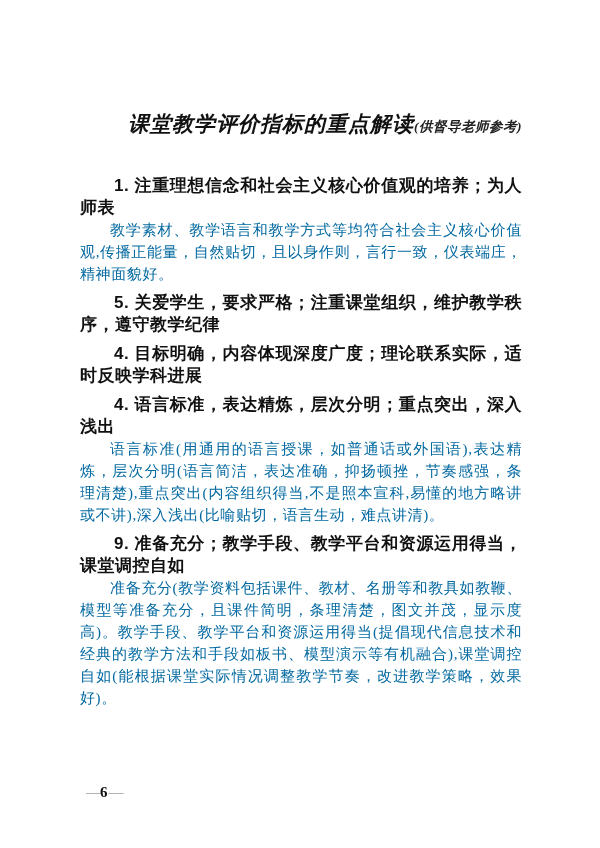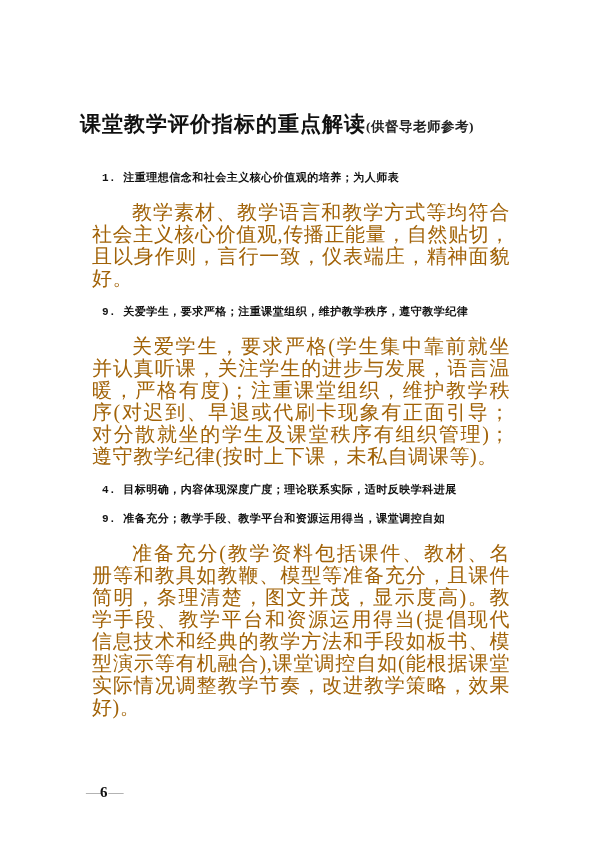--- a/index.html
+++ b/index.html
@@ -13,57 +13,58 @@
   .page {
     position: relative;
     width: 600px; height: 848px;
     background: #ffffff;
     overflow: hidden;
   }
   .content {
     padding: 102px 78px 0 80px;
   }
   .doc-title {
-    text-align: left;
-    margin: 0 0 28px 0;
+    text-align: right;
+    margin: 0 0 36px 0;
     white-space: nowrap;
+    font-style: italic;
   }
   .doc-title .title-main {
     font-family: "Liberation Sans", "DejaVu Sans", sans-serif;
     font-weight: bold;
     font-size: 21px;
     letter-spacing: 1px;
     color: #111;
   }
   .doc-title .title-note {
     font-family: "Liberation Serif", "DejaVu Serif", serif;
     font-weight: 600;
     font-size: 13.5px;
     letter-spacing: 0.5px;
     color: #222;
   }
   .section-heading {
-    font-family: Liberation Mono, monospace;
+    font-family: Liberation Sans, sans-serif;
     font-weight: bold;
-    font-size: 11px;
+    font-size: 17px;
     line-height: 22px;
     color: #111;
     margin: 7px 0 0 0;
     text-indent: 2em;
     text-align: justify;
     letter-spacing: 0.5px;
   }
   .section-body {
-    font-size: 20px;
+    font-size: 15px;
     line-height: 22px;
-    margin: 12px;
+    margin: 0;
     text-indent: 2em;
     text-align: justify;
     letter-spacing: 0.6px;
-    color: #a16207;
+    color: #0369a1;
   }
   .section-body:empty { display: none; }
   .page-number {
     position: absolute;
     left: 86px;
     top: 783px;
     font-size: 15px;
     line-height: 18px;
     white-space: nowrap;
   }
@@ -82,28 +83,31 @@
   <div class="content">
 
     <h1 class="doc-title"><span class="title-main">课堂教学评价指标的重点解读</span><span class="title-note">(供督导老师参考)</span></h1>
 
     <section class="section">
       <h2 class="section-heading">1. 注重理想信念和社会主义核心价值观的培养；为人师表</h2>
       <p class="section-body">教学素材、教学语言和教学方式等均符合社会主义核心价值观,传播正能量，自然贴切，且以身作则，言行一致，仪表端庄，精神面貌好。</p>
     </section>
 
     <section class="section">
-      <h2 class="section-heading">9. 关爱学生，要求严格；注重课堂组织，维护教学秩序，遵守教学纪律</h2>
-      <p class="section-body">关爱学生，要求严格(学生集中靠前就坐并认真听课，关注学生的进步与发展，语言温暖，严格有度)；注重课堂组织，维护教学秩序(对迟到、早退或代刷卡现象有正面引导；对分散就坐的学生及课堂秩序有组织管理)；遵守教学纪律(按时上下课，未私自调课等)。</p>
+      <h2 class="section-heading">5. 关爱学生，要求严格；注重课堂组织，维护教学秩序，遵守教学纪律</h2>
     </section>
 
     <section class="section">
       <h2 class="section-heading">4. 目标明确，内容体现深度广度；理论联系实际，适时反映学科进展</h2>
     </section>
 
+    <section class="section">
+      <h2 class="section-heading">4. 语言标准，表达精炼，层次分明；重点突出，深入浅出</h2>
+      <p class="section-body">语言标准(用通用的语言授课，如普通话或外国语),表达精炼，层次分明(语言简洁，表达准确，抑扬顿挫，节奏感强，条理清楚),重点突出(内容组织得当,不是照本宣科,易懂的地方略讲或不讲),深入浅出(比喻贴切，语言生动，难点讲清)。</p>
+    </section>
 
     <section class="section">
       <h2 class="section-heading">9. 准备充分；教学手段、教学平台和资源运用得当，课堂调控自如</h2>
       <p class="section-body">准备充分(教学资料包括课件、教材、名册等和教具如教鞭、模型等准备充分，且课件简明，条理清楚，图文并茂，显示度高)。教学手段、教学平台和资源运用得当(提倡现代信息技术和经典的教学方法和手段如板书、模型演示等有机融合),课堂调控自如(能根据课堂实际情况调整教学节奏，改进教学策略，效果好)。</p>
     </section>
 
   </div>
 
   <div class="page-number"><span class="dash">—</span><span class="num">6</span><span class="dash">—</span></div>
 </div>

